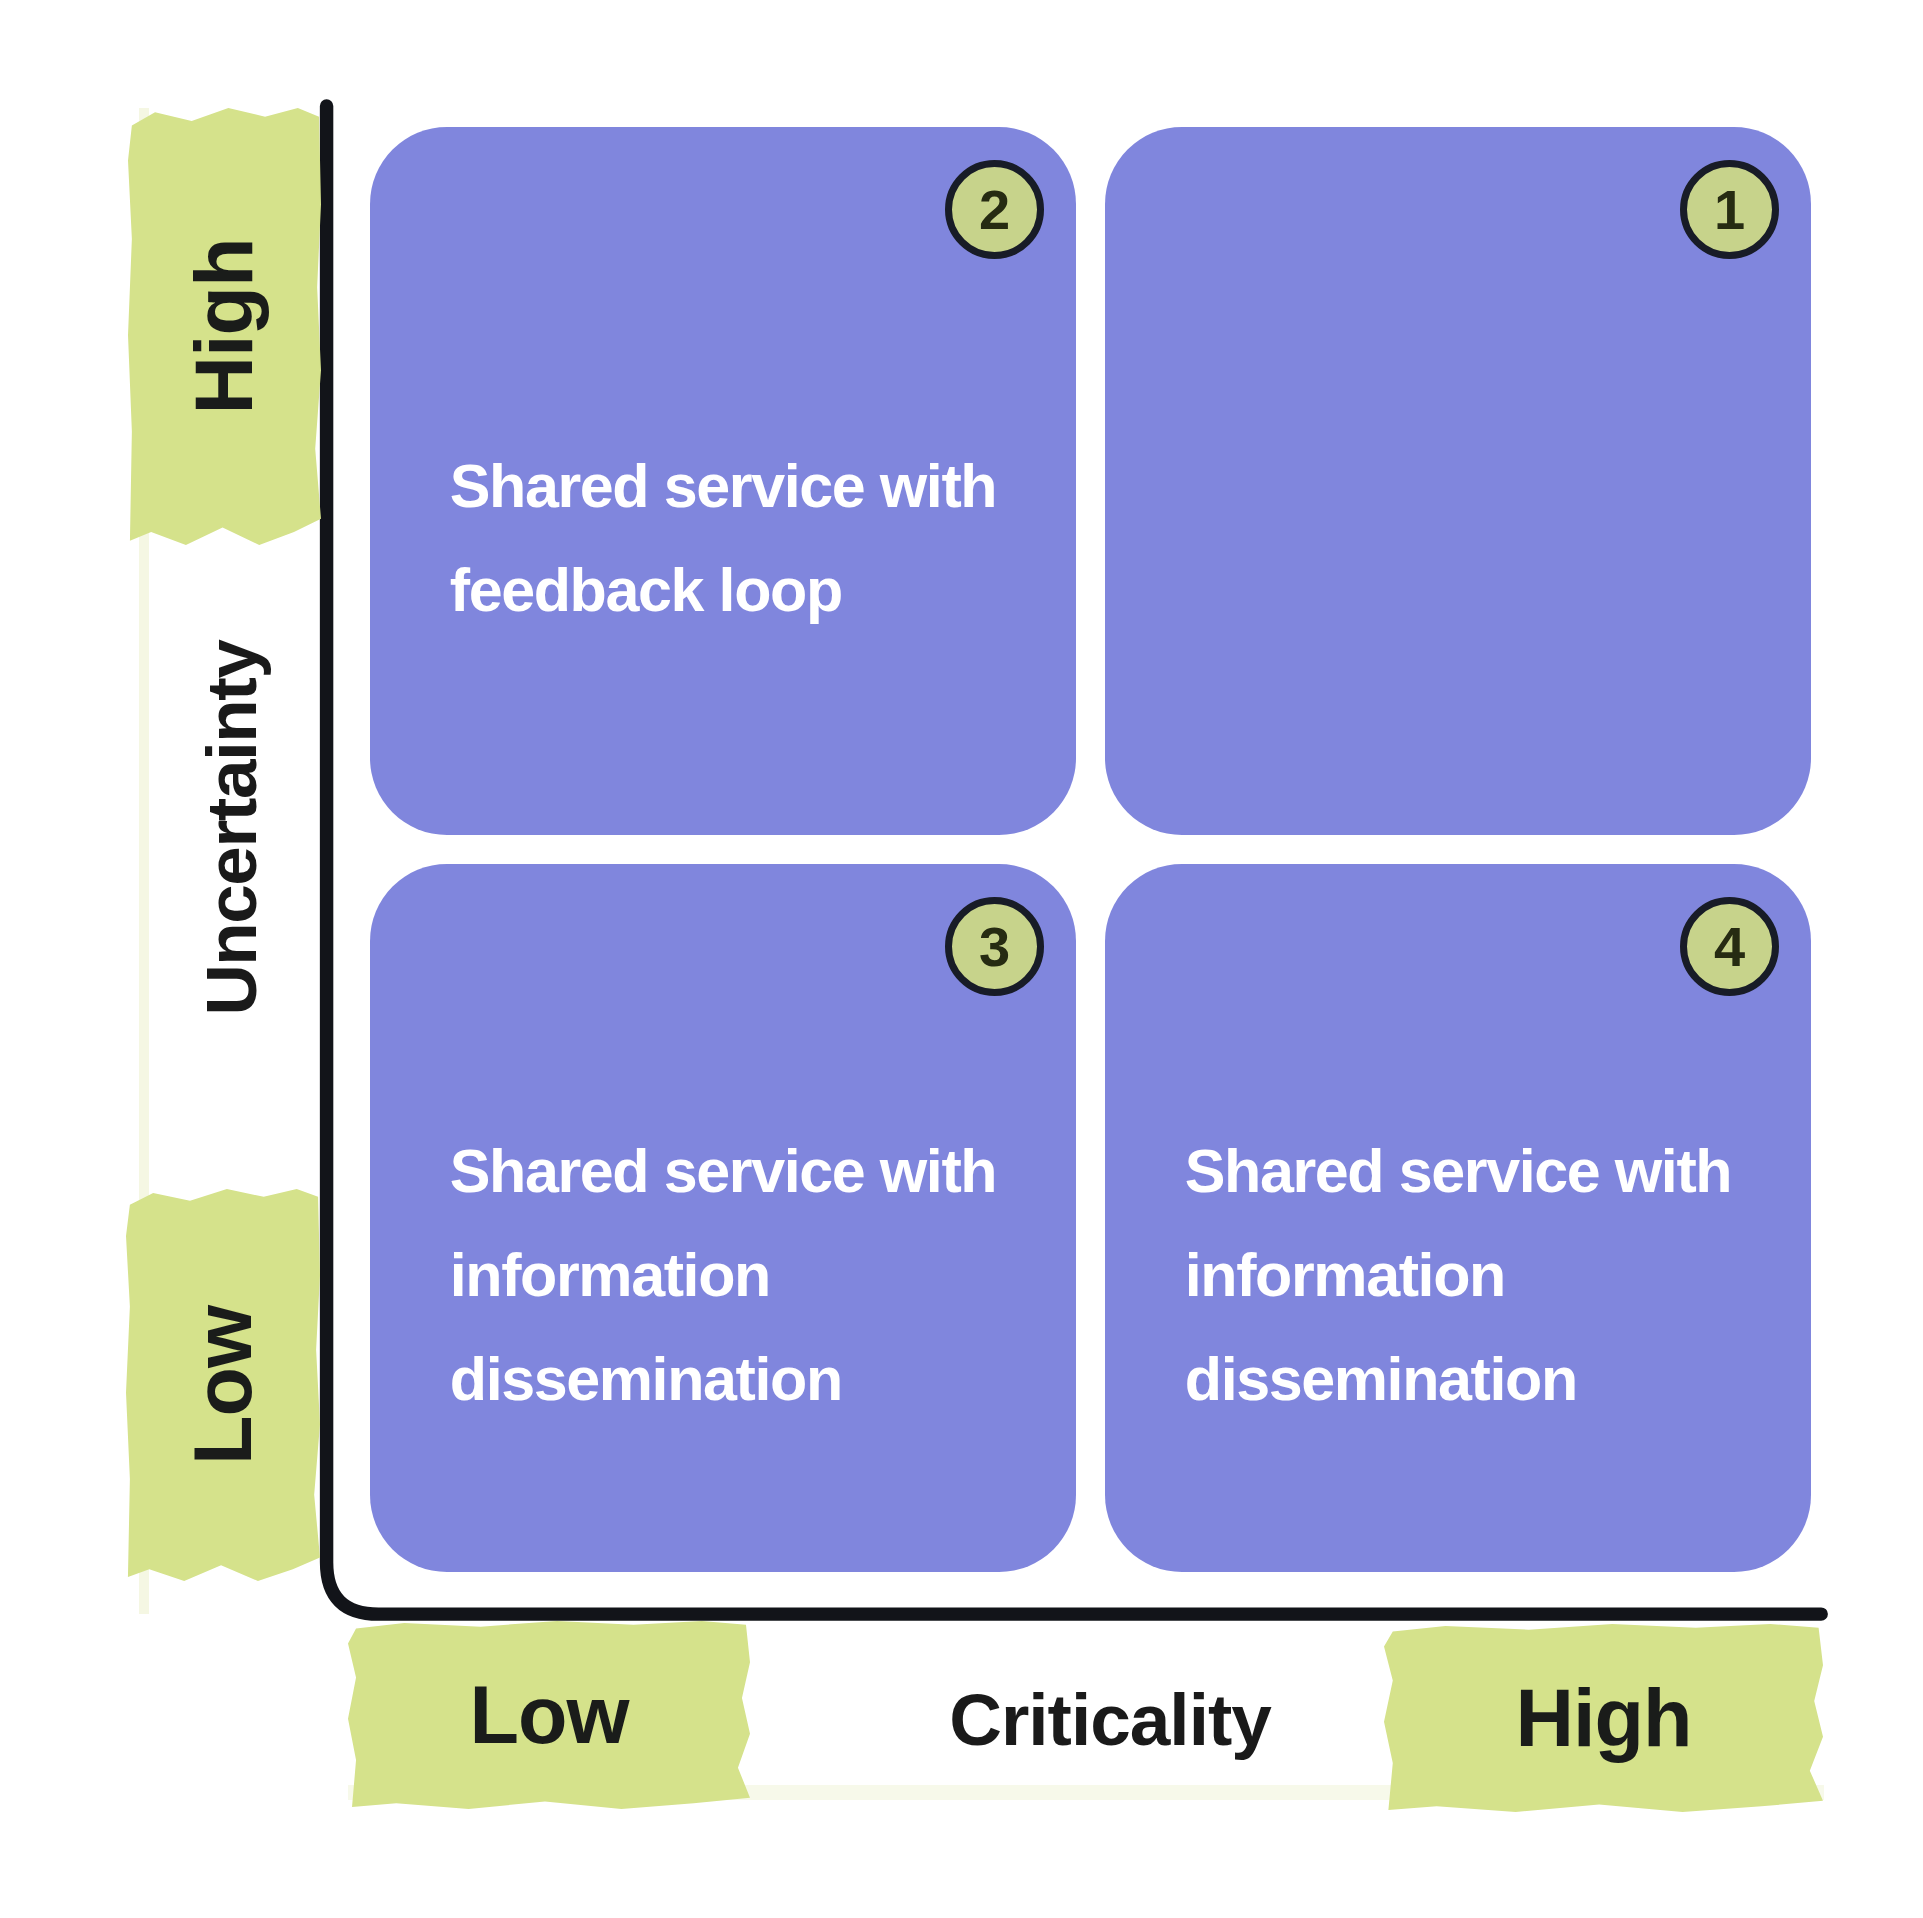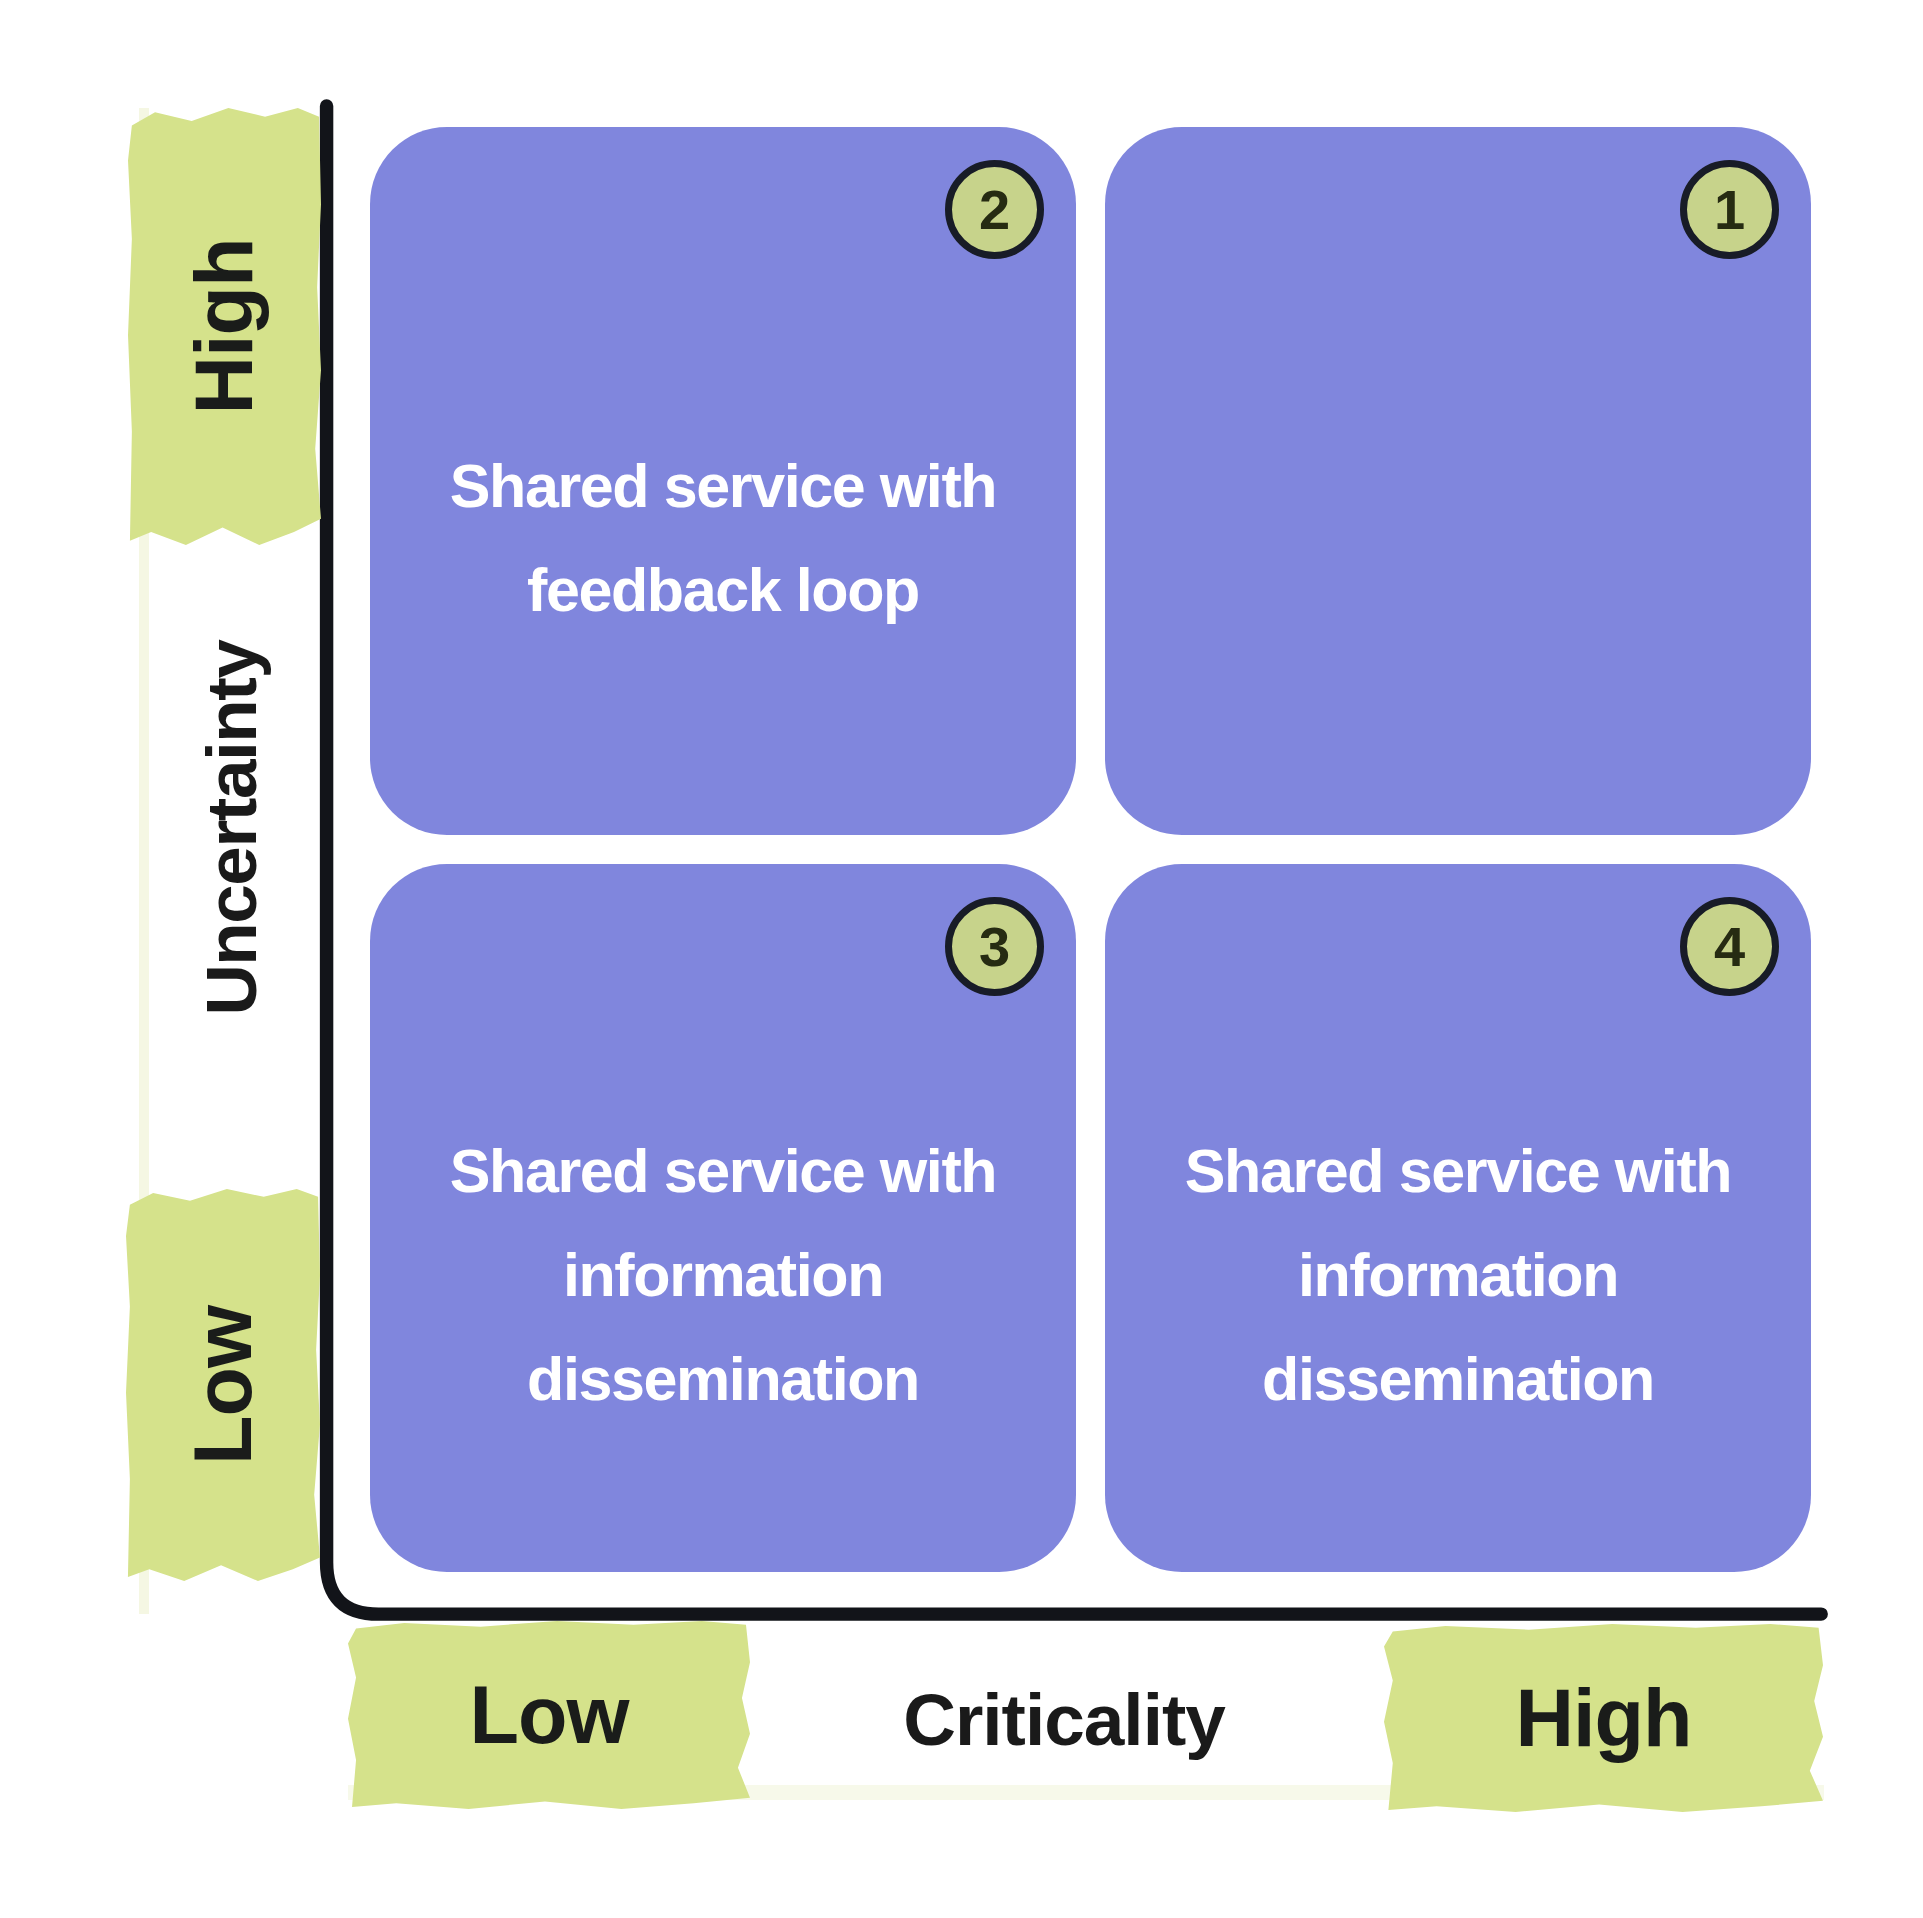--- a/index.html
+++ b/index.html
@@ -36,38 +36,38 @@
   .axis-extreme{
     color:#1a1c1a;font-weight:bold;font-size:81px;letter-spacing:-1px;white-space:nowrap;
   }
   .rot{transform:rotate(-90deg);}
   .axis-title-y{
     position:absolute;left:231px;top:828px;
     transform:translate(-50%,-50%) rotate(-90deg);
     color:#1a1a1a;font-weight:bold;font-size:71px;letter-spacing:-1.4px;white-space:nowrap;
   }
   .axis-title-x{
-    position:absolute;left:1064px;top:1719px;
+    position:absolute;left:1110px;top:1719px;
     transform:translate(-50%,-50%);
     color:#1a1a1a;font-weight:bold;font-size:73px;letter-spacing:-1px;white-space:nowrap;
   }
 
   
   .quad{
     position:absolute;width:706px;height:708px;border-radius:77px;
     display:flex;align-items:center;justify-content:center;
   }
   .quad.q-tl{left:370px;top:127px;}
   .quad.q-tr{left:1105px;top:127px;}
   .quad.q-bl{left:370px;top:864px;}
   .quad.q-br{left:1105px;top:864px;}
 
   .quad-text{
     color:#ffffff;font-weight:bold;font-size:61px;line-height:1.7;
-    letter-spacing:-1.4px;text-align:center;white-space:pre-line;
+    letter-spacing:-1.4px;white-space:pre-line;
     padding:0 29px;transform:translateY(58px);
   }
 
   .badge{
     position:absolute;top:33px;right:32px;
     width:85px;height:85px;border-radius:50%;
     border:7.7px solid #181c27;
     display:flex;align-items:center;justify-content:center;
     font-weight:bold;font-size:56px;color:#262b12;
   }

